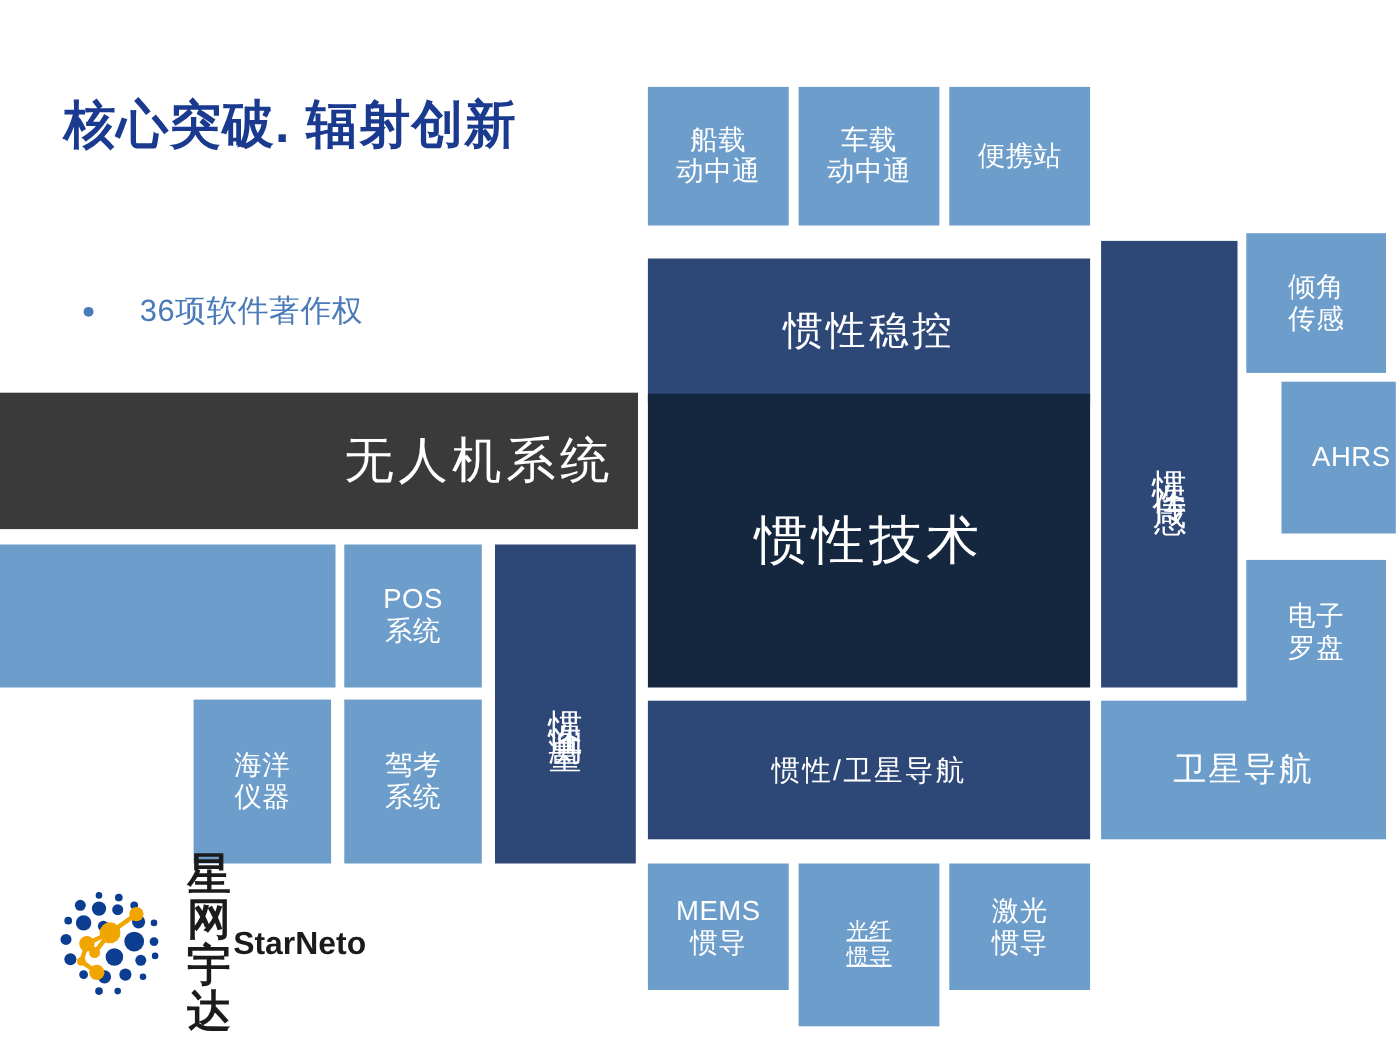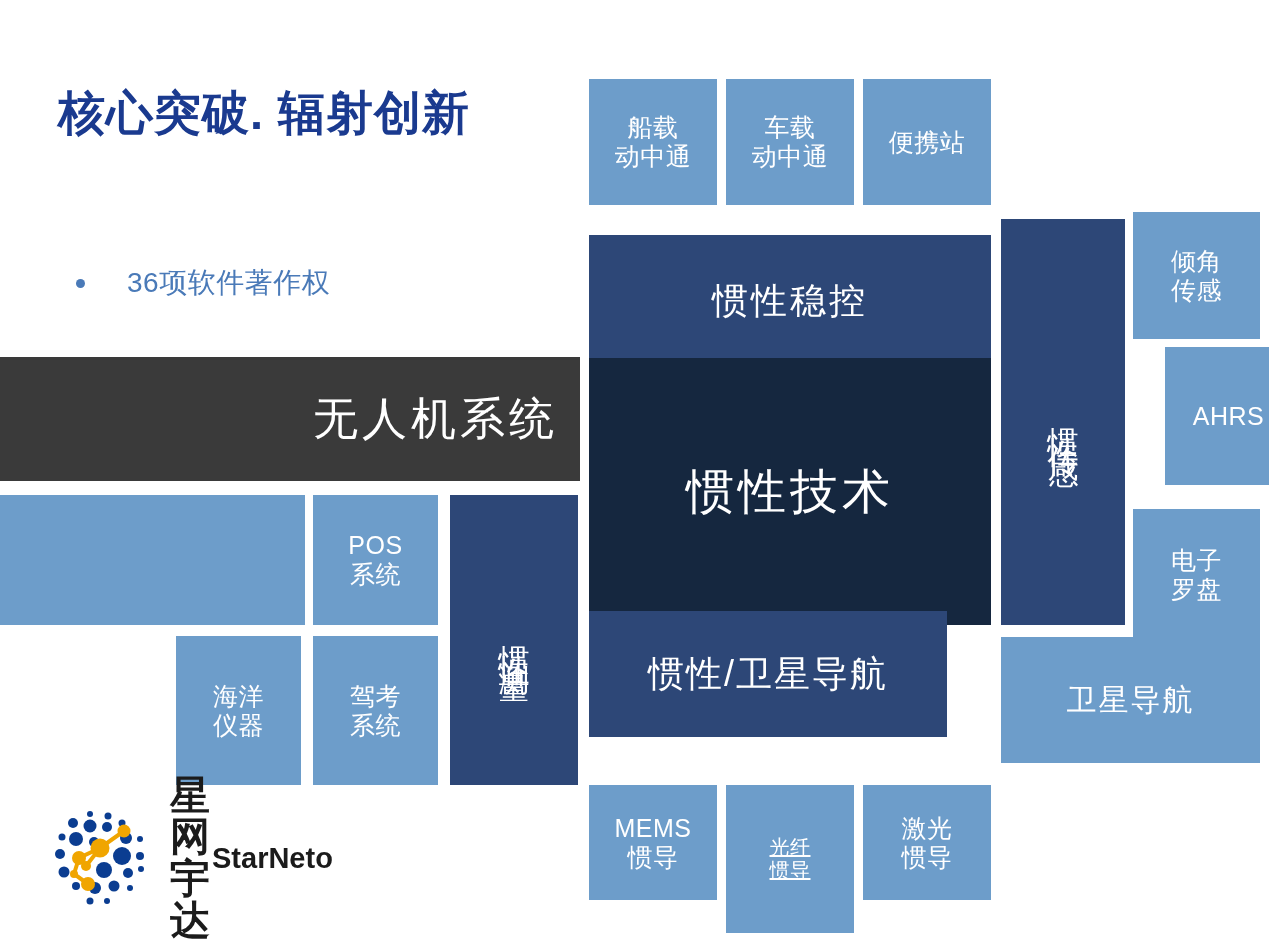--- a/index.html
+++ b/index.html
@@ -90,21 +90,21 @@
   #driver-box  { left: 313px; top: 636px; width: 125px; height: 149px; font-size: 25px; }
   #imu-box     { left: 450px; top: 495px; width: 128px; height: 290px; font-size: 31px; }
 
   
   #ship-box    { left: 589px; top:  79px; width: 128px; height: 126px; font-size: 25px; }
   #veh-box     { left: 726px; top:  79px; width: 128px; height: 126px; font-size: 25px; }
   #port-box    { left: 863px; top:  79px; width: 128px; height: 126px; font-size: 25px; }
 
   #stab-box    { left: 589px; top: 219px; width: 402px; height: 131px; font-size: 36px; letter-spacing: 3px; margin-top: 16px; }
   #inert-box   { left: 589px; top: 358px; width: 402px; height: 267px; font-size: 48px; letter-spacing: 4px; }
-  #navsat-box  { left: 589px; top: 611px; width: 358px; height: 126px; font-size: 36px; letter-spacing: 2px; }
+  #navsat-box  { left: 589px; top: 637px; width: 402px; height: 126px; font-size: 26px; letter-spacing: 2px; }
 
   #mems-box    { left: 589px; top: 785px; width: 128px; height: 115px; font-size: 25px; }
   #fiber-box   { left: 726px; top: 785px; width: 128px; height: 148px; font-size: 20px; text-decoration: underline; }
   #laser-box   { left: 863px; top: 785px; width: 128px; height: 115px; font-size: 25px; }
 
   
   #sense-box   { left: 1001px; top: 219px; width: 124px; height: 406px; font-size: 31px; }
   #tilt-box    { left: 1133px; top: 212px; width: 127px; height: 127px; font-size: 25px; }
   #ahrs-box    { left: 1133px; top: 347px; width: 127px; height: 138px; font-size: 25px; margin-left: 32px; }
   #compass-box { left: 1133px; top: 493px; width: 127px; height: 132px; font-size: 25px; margin-top: 16px; }

